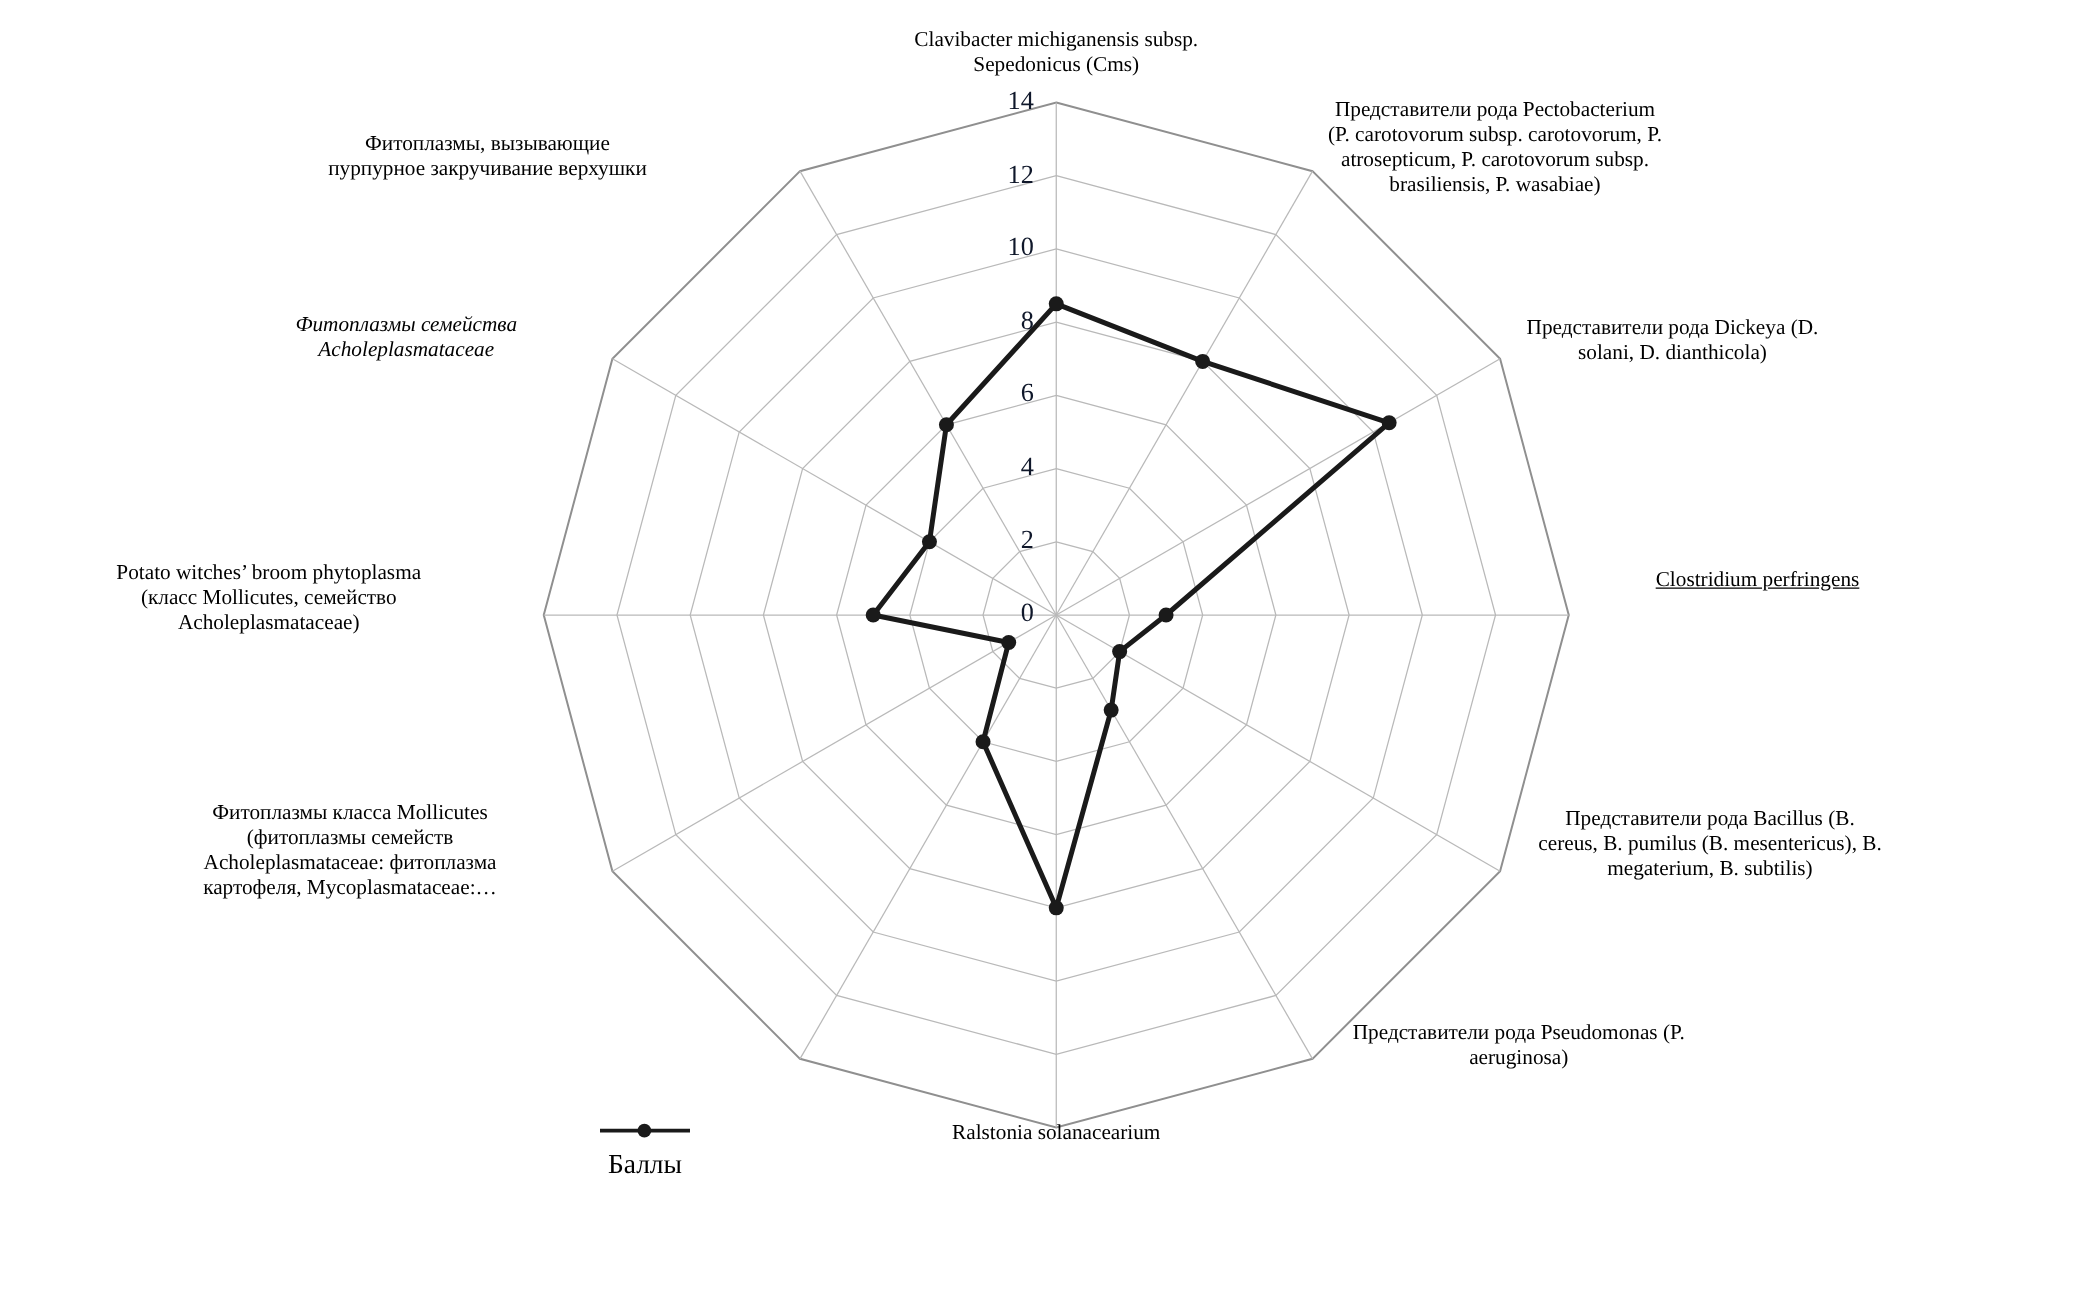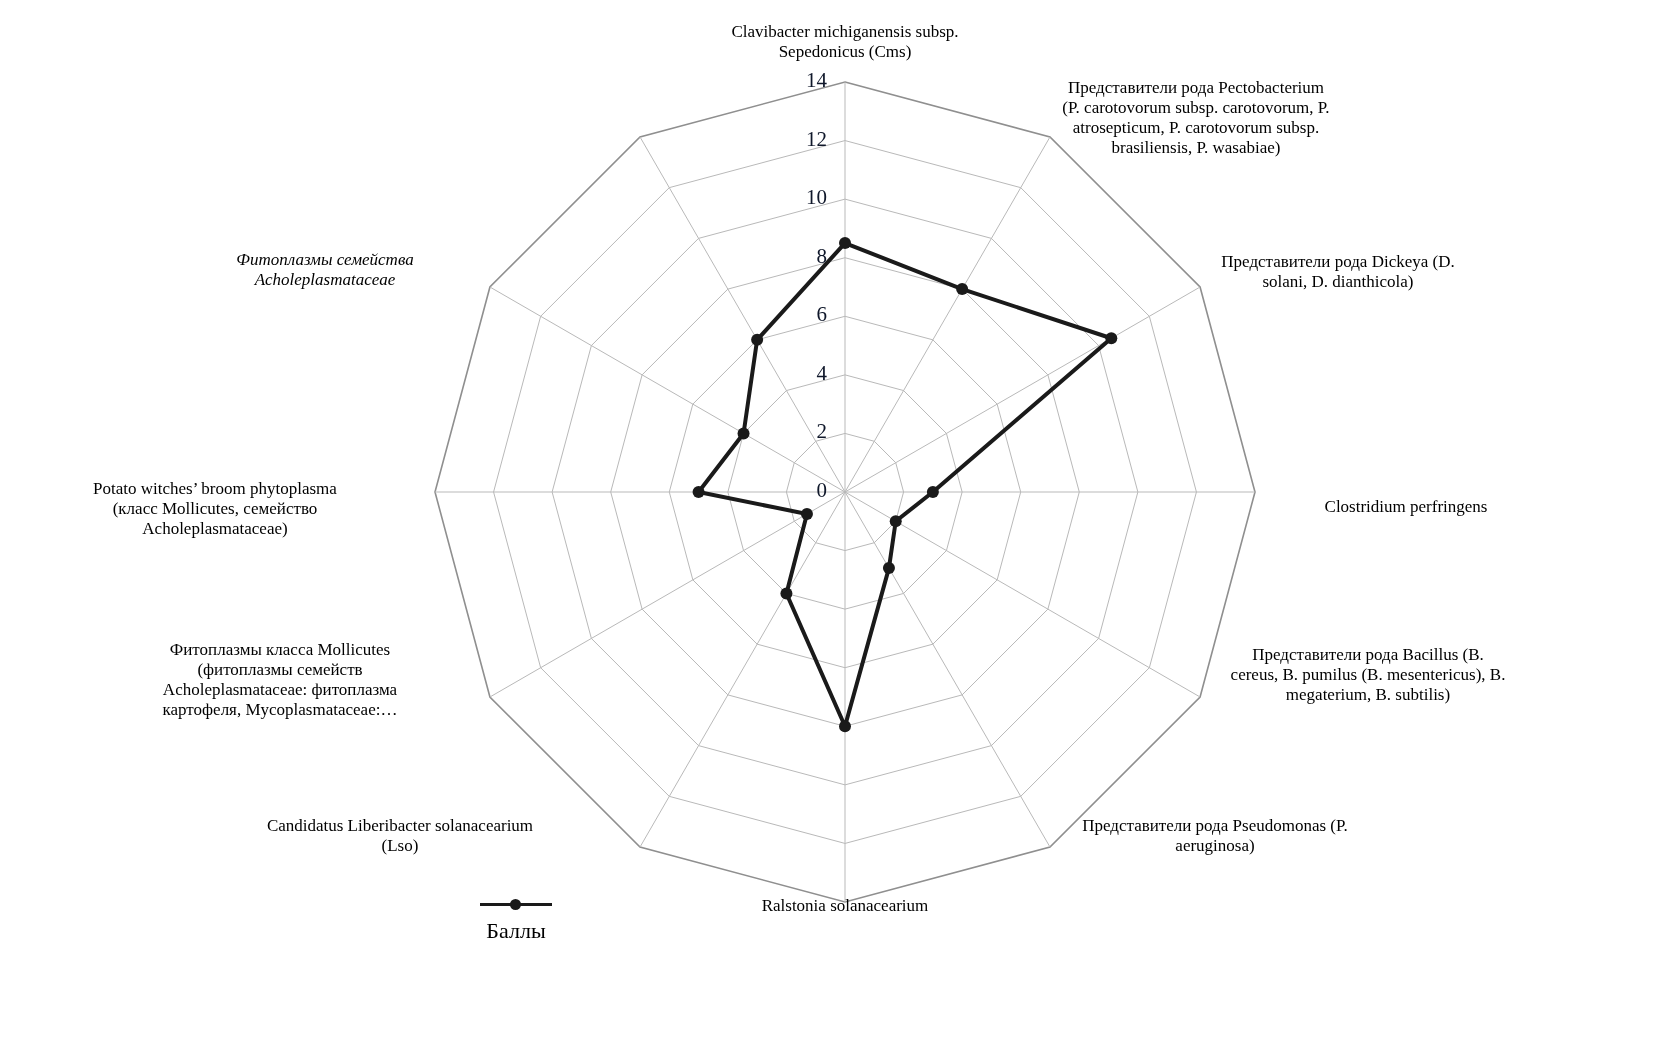--- a/index.html
+++ b/index.html
@@ -128,31 +128,31 @@
     <div class="tick-label" style="width: 60px; left: 767px; top: 126.571px;">12</div>
     <div class="tick-label" style="width: 60px; left: 767px; top: 68px;">14</div>
     <div class="axis-label" style="left: 630px; top: 22px; width: 430px; text-align: center;">Clavibacter michiganensis subsp.
 Sepedonicus (Cms)</div>
     <div class="axis-label" style="left: 986px; top: 78px; width: 420px; text-align: center;">Представители рода Pectobacterium
 (P. carotovorum subsp. carotovorum, P.
 atrosepticum, P. carotovorum subsp.
 brasiliensis,  P. wasabiae)</div>
     <div class="axis-label" style="left: 1138px; top: 252px; width: 400px; text-align: center;">Представители рода Dickeya (D.
 solani,  D. dianthicola)</div>
-    <div class="axis-label" style="left: 1196px; top: 497px; width: 420px; text-align: center;">Clostridium perfringens</div>
+    <div class="axis-label" style="left: 1196px; top: 454px; width: 420px; text-align: center; text-decoration: underline;">Clostridium perfringens</div>
     <div class="axis-label" style="left: 1158px; top: 645px; width: 420px; text-align: center;">Представители рода Bacillus (B.
 cereus, B. pumilus (B. mesentericus), B.
 megaterium, B. subtilis)</div>
     <div class="axis-label" style="left: 1000px; top: 816px; width: 430px; text-align: center;">Представители рода Pseudomonas (P.
 aeruginosa)</div>
     <div class="axis-label" style="left: 620px; top: 896px; width: 450px; ">Ralstonia solanacearium</div>
-    <div class="axis-label" style="left: 180px; top: 816px; width: 440px; text-align: center;">Candidatus Liberibacter solanacearium
-(Lso)</div>
     <div class="axis-label" style="left: 80px; top: 640px; width: 400px; text-align: center;">Фитоплазмы класса Mollicutes
 (фитоплазмы семейств
 Acholeplasmataceae: фитоплазма
 картофеля, Mycoplasmataceae:…</div>
-    <div class="axis-label" style="left: 15px; top: 448px; width: 400px; text-align: center; margin-top: 31px;">Potato witches’ broom phytoplasma
+    <div class="axis-label" style="left: 15px; top: 448px; width: 400px; text-align: center;">Potato witches’ broom phytoplasma
 (класс Mollicutes,  семейство
 Acholeplasmataceae)</div>
     <div class="axis-label" style="left: 150px; top: 250px; width: 350px; text-align: center; font-style: italic;">Фитоплазмы семейства
 Acholeplasmataceae</div>
+    <div class="axis-label" style="left: 200px; top: 105px; width: 380px; text-align: center;">Фитоплазмы, вызывающие
+пурпурное  закручивание верхушки</div>
   </div>
 
 </body></html>

